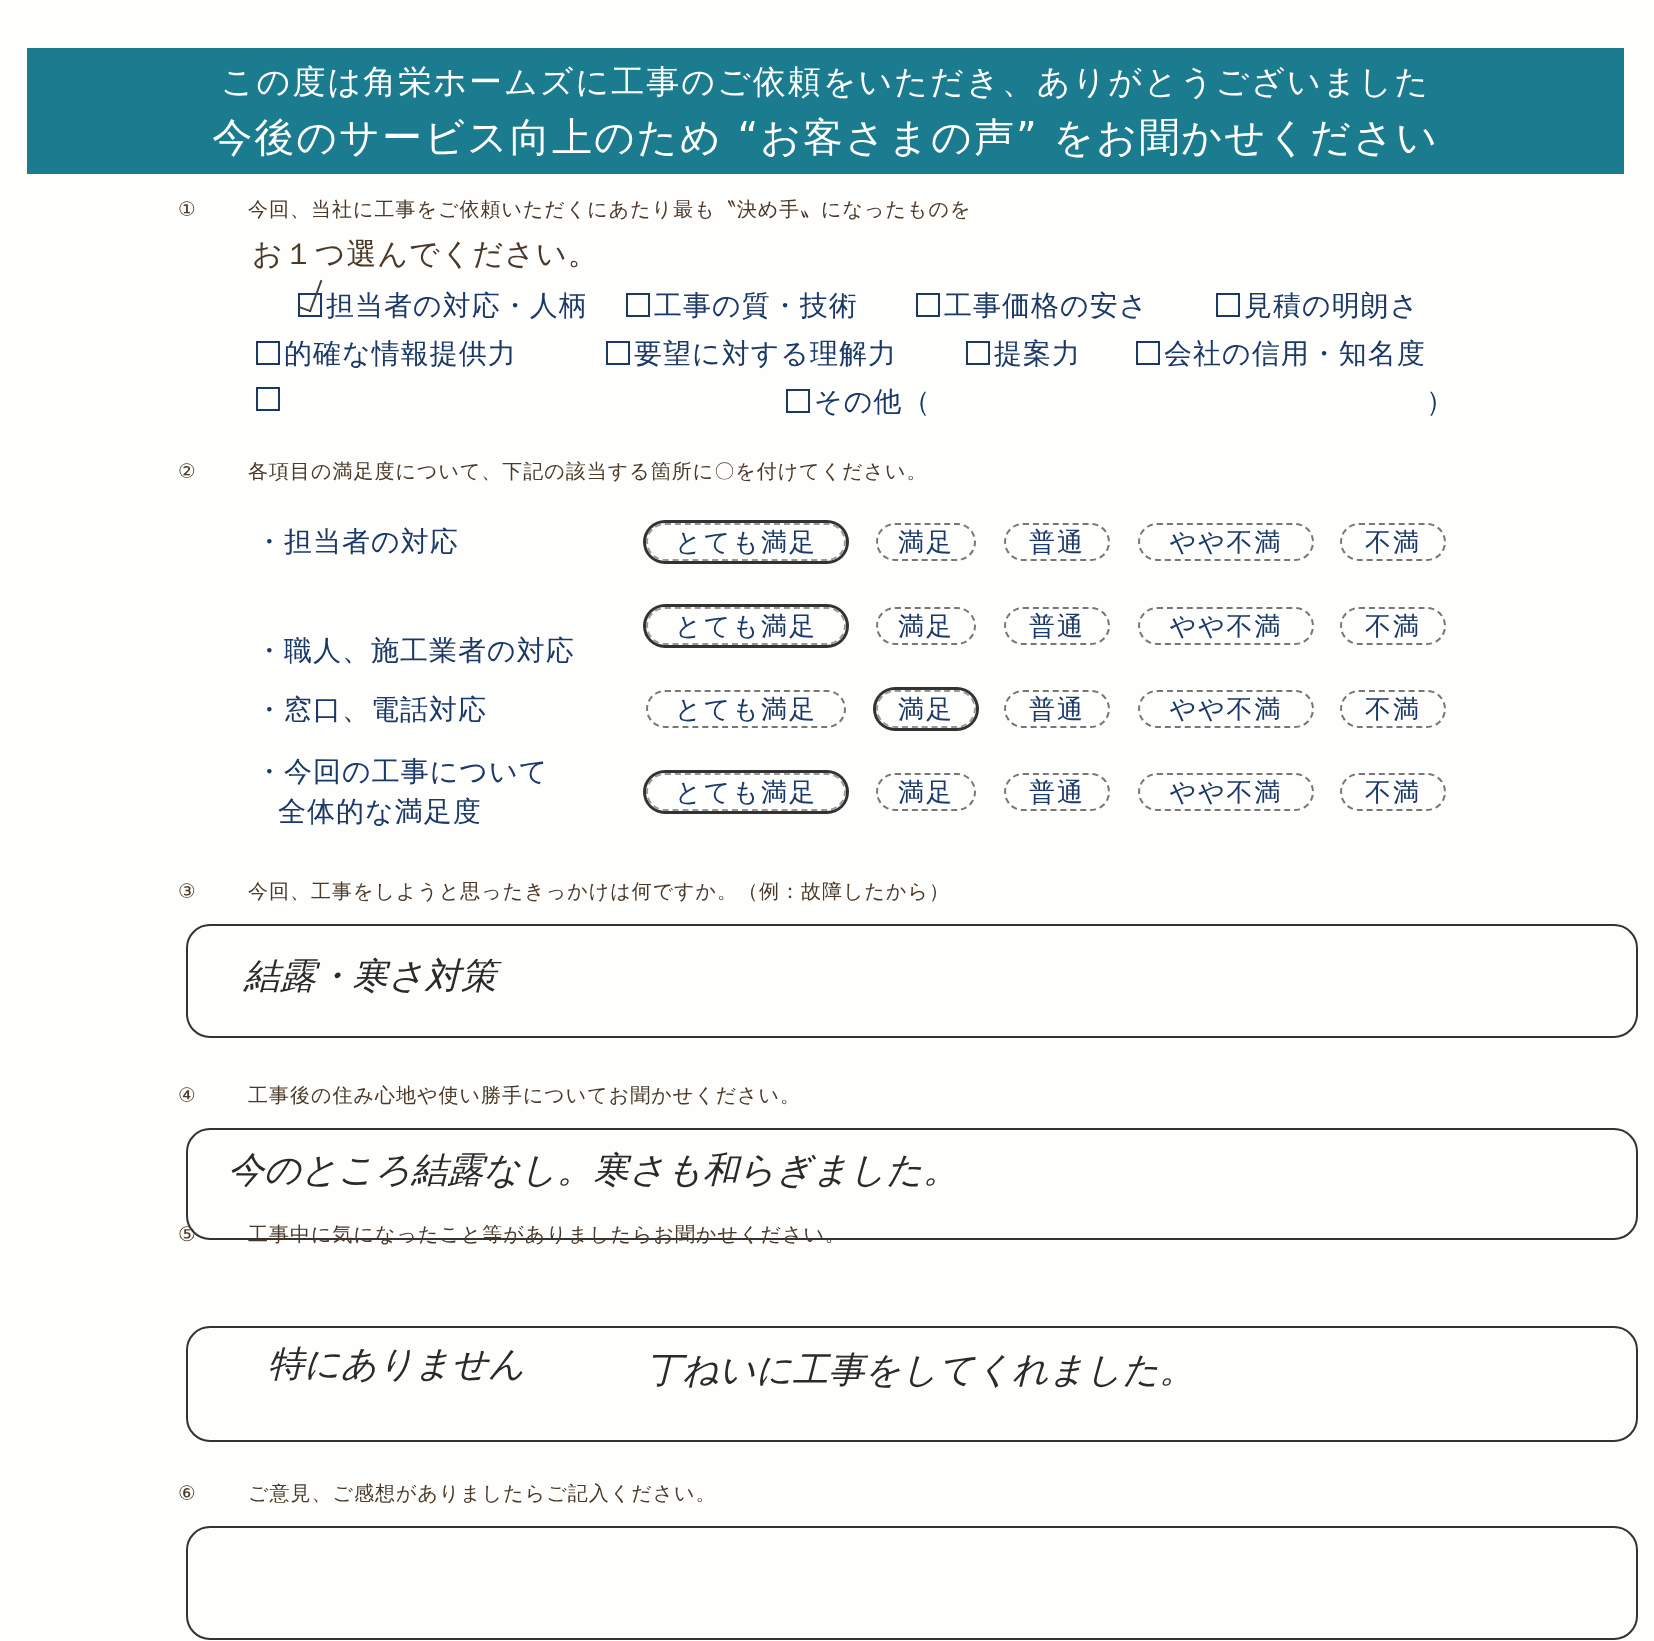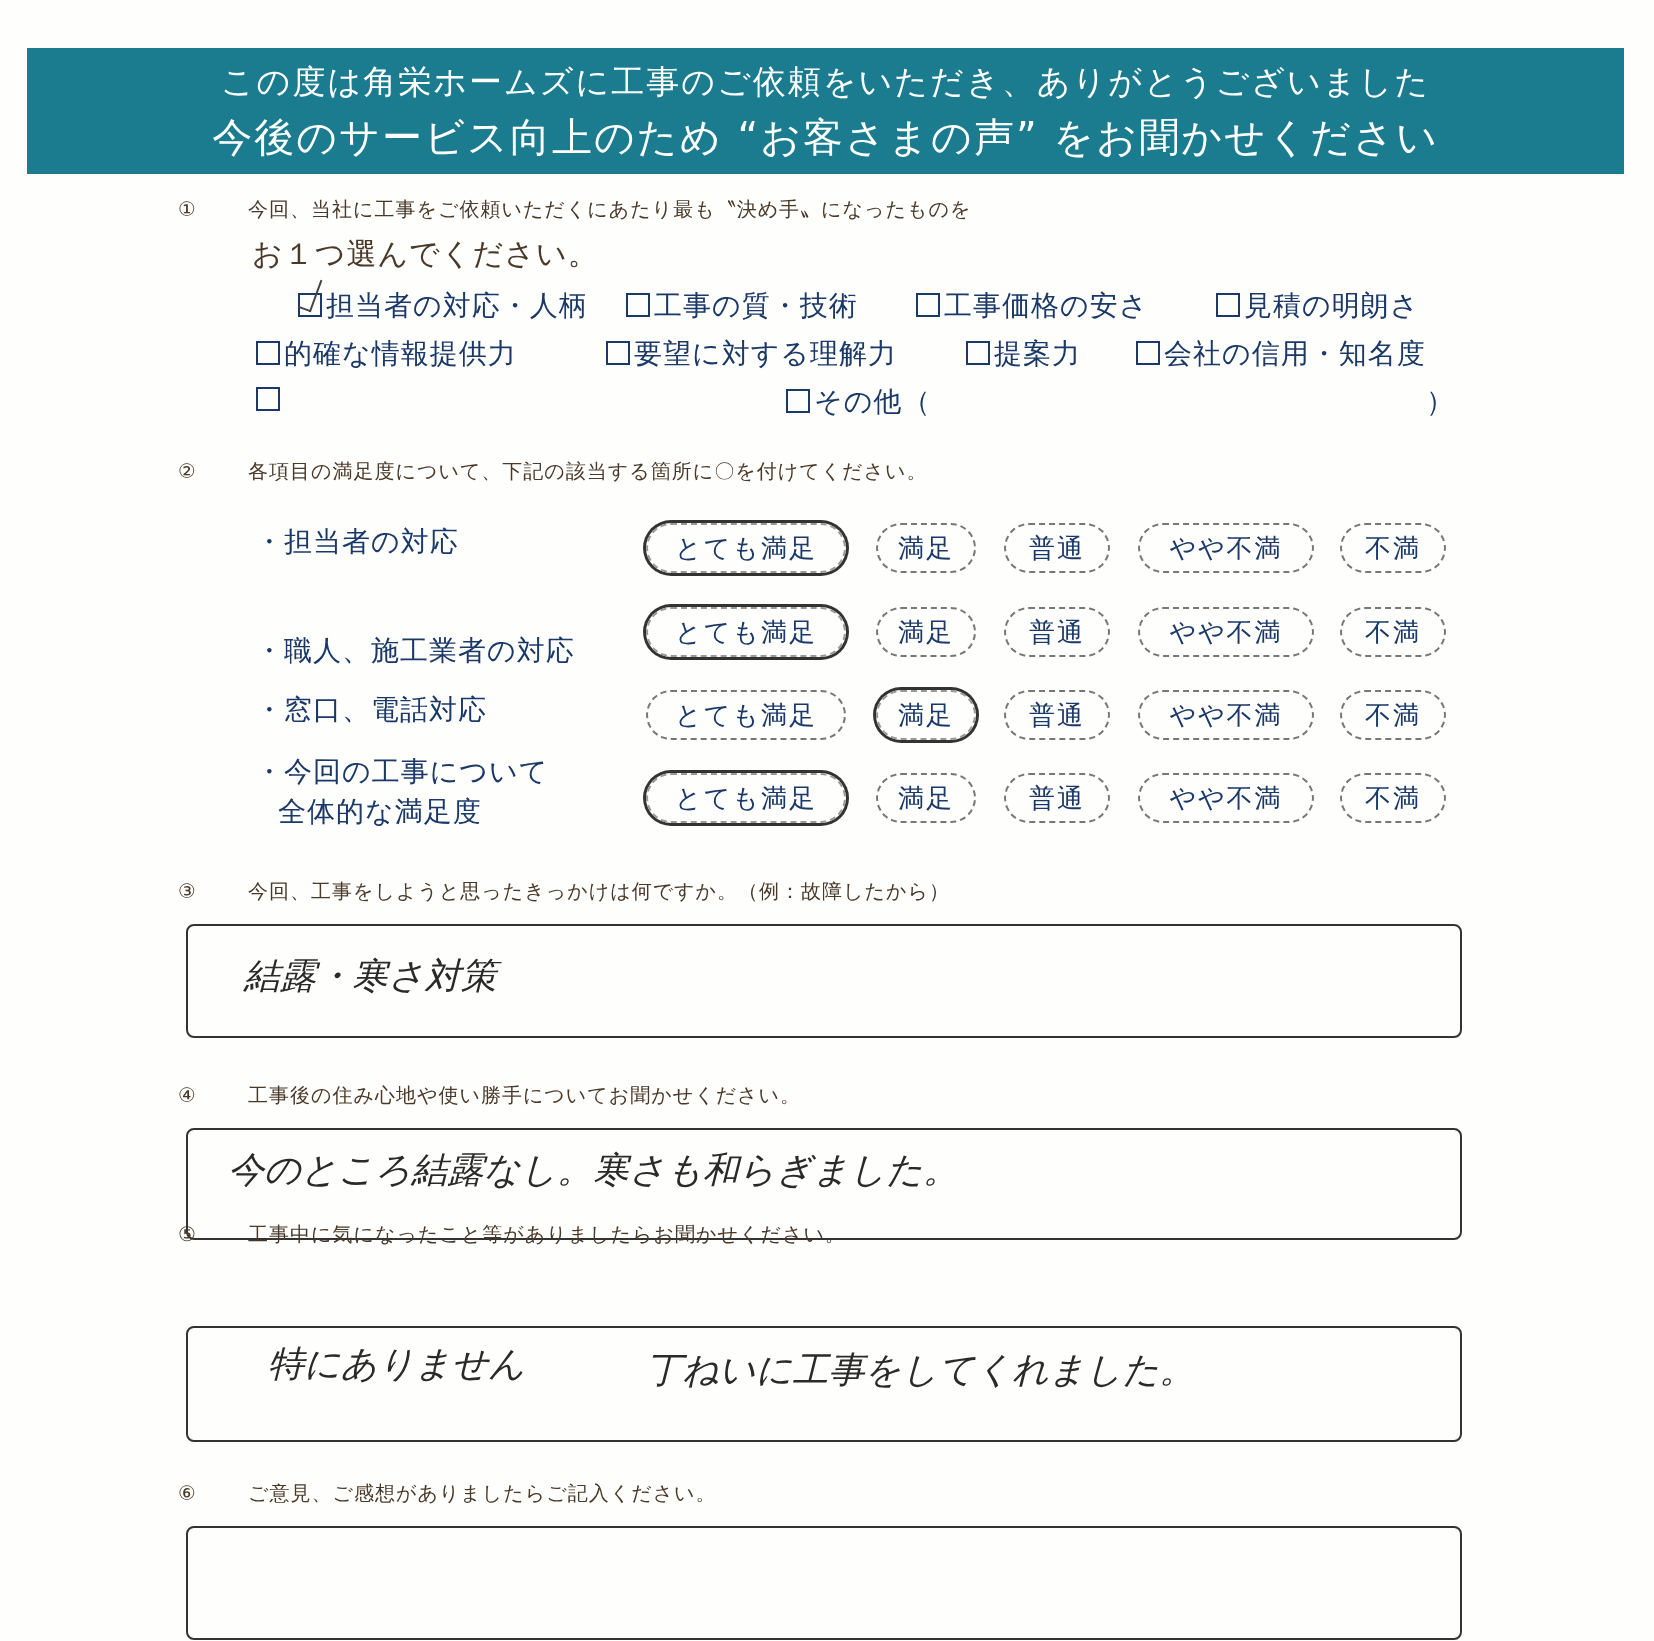--- a/index.html
+++ b/index.html
@@ -20,28 +20,28 @@
 
   .opt { position: absolute; color: #1a3868; font-size: 28px; white-space: nowrap; letter-spacing: 1px; }
   .cb { display: inline-block; width: 20px; height: 20px; border: 2px solid #1a3868; margin-right: 4px; vertical-align: -2px; position: relative; }
   .cb.checked::after {
     content: ""; position: absolute; left: 3px; top: -18px; width: 12px; height: 32px;
     border-right: 2px solid #444; border-bottom: 2px solid #444; transform: rotate(20deg);
   }
 
   .rlabel { position: absolute; color: #1a3868; font-size: 28px; left: 255px; letter-spacing: 1px; line-height: 40px; }
   .pill {
-    position: absolute; height: 50px; border: 2px dashed #777; border-radius: 26px;
+    position: absolute; height: 38px; border: 2px dashed #777; border-radius: 26px;
     color: #1a3868; font-size: 26px; display: flex; align-items: center; justify-content: center;
     box-sizing: border-box; letter-spacing: 2px;
   }
   .pill.circled { box-shadow: 0 0 0 3px #333; border-color: #999; }
 
   .ansbox {
-    position: absolute; left: 186px; width: 1276px; border: 2px solid #333; border-radius: 8px;
+    position: absolute; left: 186px; width: 1452px; border: 2px solid #333; border-radius: 24px;
     box-sizing: border-box;
   }
   .hw { position: absolute; font-family: "DejaVu Serif", serif; color: #2a2a2a; font-size: 36px; font-style: italic; white-space: nowrap; }
 </style>
 </head>
 <body>
 
 <div class="header">
   <div class="l1">この度は角栄ホームズに工事のご依頼をいただき、ありがとうございました</div>
   <div class="l2">今後のサービス向上のため “お客さまの声” をお聞かせください</div>

